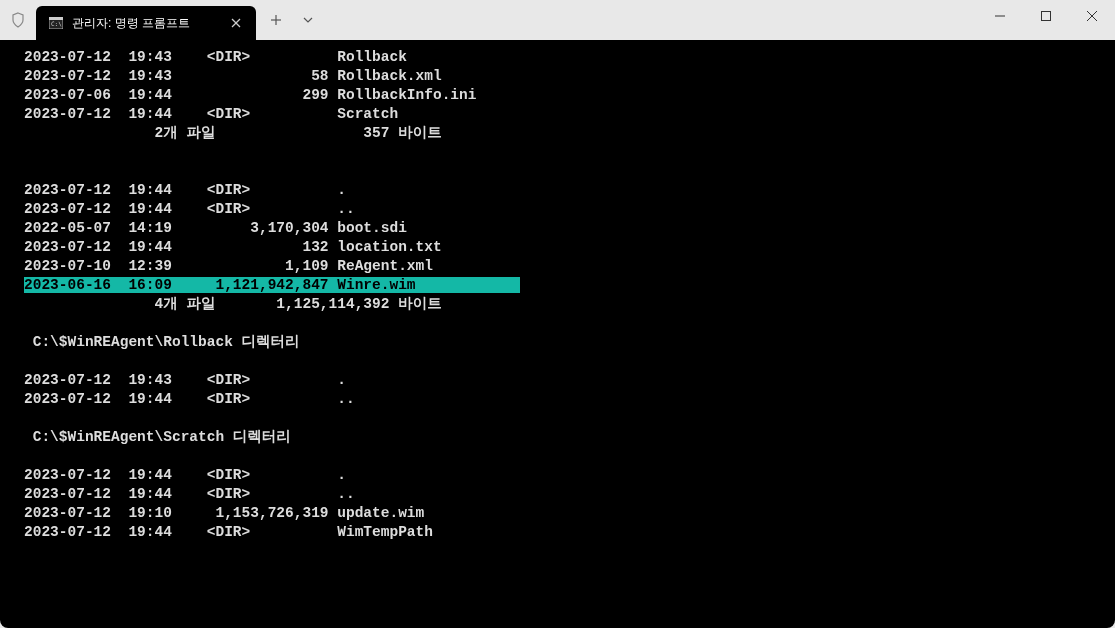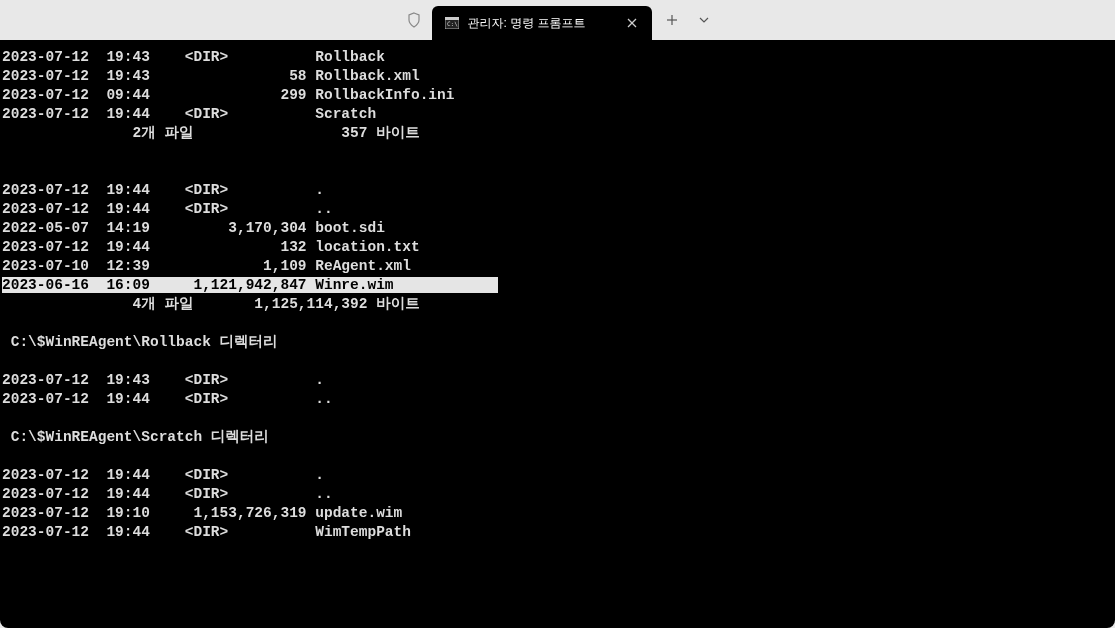--- a/index.html
+++ b/index.html
@@ -22,21 +22,20 @@
       display: flex;
       flex-direction: column;
       overflow: hidden;
     }
     .titlebar {
       height: 40px;
       background: #e8e8e8;
       display: flex;
       align-items: center;
       padding: 0;
-      flex-direction: column;
     }
     .titlebar-left {
       display: flex;
       align-items: center;
       height: 100%;
     }
     .shield-icon {
       width: 36px;
       display: flex;
       align-items: center;
@@ -108,32 +107,32 @@
       display: flex;
       align-items: center;
       justify-content: center;
       cursor: pointer;
       color: #333;
     }
     .terminal {
       flex: 1;
       background: #000;
       color: #ddd;
-      padding: 8px 2px;
+      padding: 8px 24px;
       font-size: 14.5px;
       line-height: 19px;
       overflow: hidden;
       font-weight: bold;
     }
     .terminal-line {
       white-space: pre;
       font-family: 'Consolas', 'Courier New', monospace;
     }
     .highlighted {
-      background: #e5e5e5;
+      background: #14b8a6;
       color: #000;
       display: inline;
       font-family: Liberation Mono, monospace;
     }
   </style>
 </head>
 <body>
 
 <div class="window">
   <div class="titlebar">
@@ -187,21 +186,21 @@
         <svg width="10" height="10" viewBox="0 0 10 10">
           <line x1="0" y1="0" x2="10" y2="10" stroke="#333" stroke-width="1"></line>
           <line x1="10" y1="0" x2="0" y2="10" stroke="#333" stroke-width="1"></line>
         </svg>
       </div>
     </div>
   </div>
   <div class="terminal" id="terminal-content">
   <div class="terminal-line">2023-07-12  19:43    &lt;DIR&gt;          Rollback</div>
       <div class="terminal-line">2023-07-12  19:43                58 Rollback.xml</div>
-      <div class="terminal-line">2023-07-12  09:44               299 RollbackInfo.ini</div>
+      <div class="terminal-line">2023-07-06  19:44               299 RollbackInfo.ini</div>
       <div class="terminal-line">2023-07-12  19:44    &lt;DIR&gt;          Scratch</div>
       <div class="terminal-line">               2개 파일                 357 바이트</div>
       <div class="terminal-line">&nbsp;</div>
       <div class="terminal-line">&nbsp;</div>
       <div class="terminal-line">2023-07-12  19:44    &lt;DIR&gt;          .</div>
       <div class="terminal-line">2023-07-12  19:44    &lt;DIR&gt;          ..</div>
       <div class="terminal-line">2022-05-07  14:19         3,170,304 boot.sdi</div>
       <div class="terminal-line">2023-07-12  19:44               132 location.txt</div>
       <div class="terminal-line">2023-07-10  12:39             1,109 ReAgent.xml</div>
       <div class="terminal-line"><span class="highlighted">2023-06-16  16:09     1,121,942,847 Winre.wim            </span></div>

